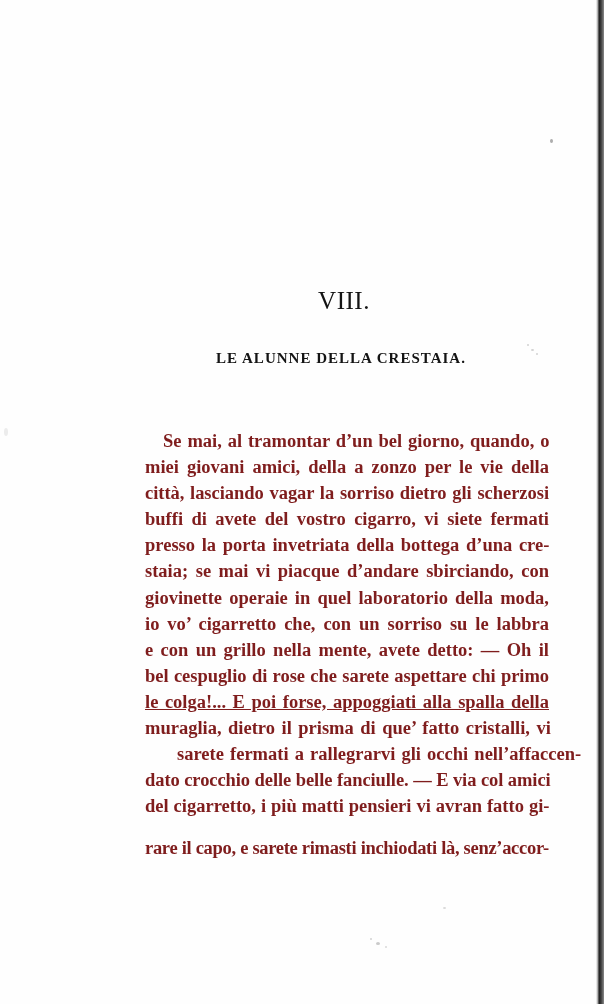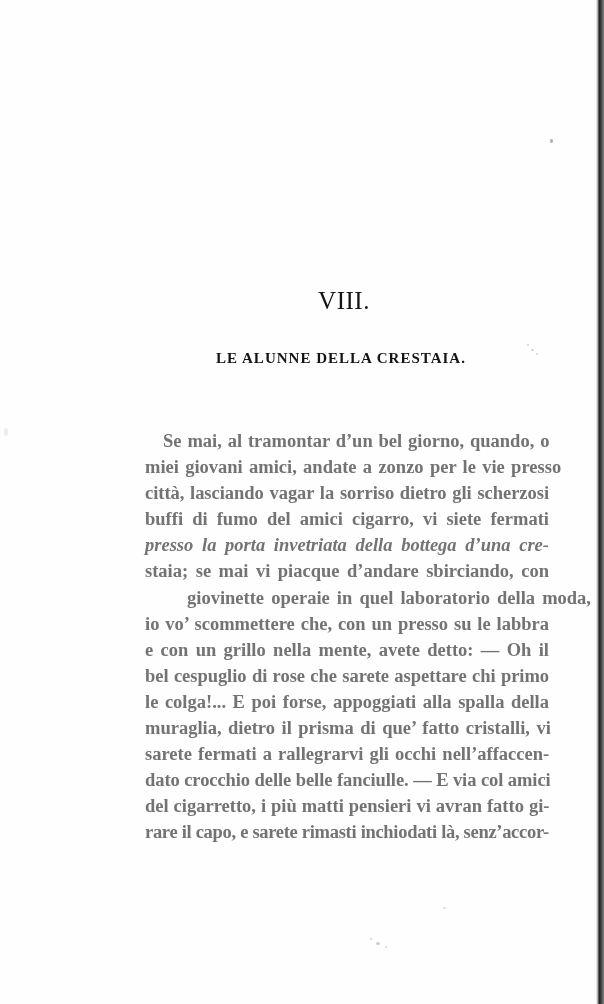--- a/index.html
+++ b/index.html
@@ -62,21 +62,21 @@
     }
     .body-text {
       position: absolute;
       top: 428px;
       left: 145px;
       width: 404px;
       font-family: "Liberation Serif", "DejaVu Serif", serif;
       font-size: 18.5px;
       font-weight: bold;
       line-height: 26.1px;
-      color: #737373;
+      color: #7f1d1d;
     }
     .line {
       display: block;
       white-space: nowrap;
       text-align: justify;
       text-align-last: justify;
       height: 26.1px;
     }
     .line.first {
       padding-left: 18px;
@@ -97,30 +97,30 @@
   <div class="speck" style="left:370px; top:938px; width:2px; height:2px; opacity:0.3;"></div>
   <div class="speck" style="left:385px; top:946px; width:2px; height:2px; opacity:0.25;"></div>
   <div class="speck" style="left:443px; top:907px; width:3px; height:2px; opacity:0.25;"></div>
   <div class="speck" style="left:4px; top:428px; width:4px; height:8px; opacity:0.12;"></div>
 
   <div class="chapter-number">VIII.</div>
   <div class="chapter-title">LE ALUNNE DELLA CRESTAIA.</div>
 
   <div class="body-text">
     <span class="line first" style="display: block; width: auto; word-spacing: 1.25px;">Se mai, al tramontar d’un bel giorno, quando, o</span>
-    <span class="line" style="display: block; width: auto; word-spacing: 1.66667px;">miei giovani amici, andate a zonzo per le vie presso</span>
+    <span class="line" style="display: block; width: auto; word-spacing: 1.66667px;">miei giovani amici, della a zonzo per le vie della</span>
     <span class="line" style="display: block; width: auto; letter-spacing: -0.0363636px;">città, lasciando vagar la sorriso dietro gli scherzosi</span>
-    <span class="line" style="display: block; width: auto; word-spacing: 3.75px;">buffi di fumo del amici cigarro, vi siete fermati</span>
-    <span class="line" style="display: block; width: auto; word-spacing: 2px; font-style: italic;">presso la porta invetriata della bottega d’una cre-</span>
+    <span class="line" style="display: block; width: auto; word-spacing: 3.75px;">buffi di avete del vostro cigarro, vi siete fermati</span>
+    <span class="line" style="display: block; width: auto; word-spacing: 2px;">presso la porta invetriata della bottega d’una cre-</span>
     <span class="line" style="display: block; width: auto; word-spacing: 2.85714px;">staia; se mai vi piacque d’andare sbirciando, con</span>
-    <span class="line" style="display: block; width: auto; word-spacing: 2.5px; margin-left: 42px;">giovinette operaie in quel laboratorio della moda,</span>
-    <span class="line" style="display: block; width: auto; word-spacing: 0.777778px;">io vo’ scommettere che, con un presso su le labbra</span>
+    <span class="line" style="display: block; width: auto; word-spacing: 2.5px;">giovinette operaie in quel laboratorio della moda,</span>
+    <span class="line" style="display: block; width: auto; word-spacing: 0.777778px;">io vo’ cigarretto che, con un sorriso su le labbra</span>
     <span class="line" style="display: block; width: auto; word-spacing: 2.7px;">e con un grillo nella mente, avete detto: — Oh il</span>
     <span class="line" style="display: block; width: auto; letter-spacing: -0.0384615px;">bel cespuglio di rose che sarete aspettare chi primo</span>
-    <span class="line" style="display: block; width: auto; word-spacing: 1.875px;">le colga!... E poi forse, appoggiati alla spalla della</span>
+    <span class="line" style="display: block; width: auto; word-spacing: 1.875px; text-decoration: underline;">le colga!... E poi forse, appoggiati alla spalla della</span>
     <span class="line" style="display: block; width: auto; word-spacing: 1.875px;">muraglia, dietro il prisma di que’ fatto cristalli, vi</span>
-    <span class="line" style="display: block; width: auto; word-spacing: 1.5px;">sarete fermati a rallegrarvi gli occhi nell’affaccen-</span>
+    <span class="line" style="display: block; width: auto; word-spacing: 1.5px; margin-left: 32px;">sarete fermati a rallegrarvi gli occhi nell’affaccen-</span>
     <span class="line" style="display: block; width: auto; letter-spacing: -0.0754717px;">dato crocchio delle belle fanciulle. — E via col amici</span>
     <span class="line" style="display: block; width: auto; word-spacing: 0.333333px;">del cigarretto, i più matti pensieri vi avran fatto gi-</span>
-    <span class="line" style="display: block; width: auto; letter-spacing: -0.298246px;">rare il capo, e sarete rimasti inchiodati là, senz’accor-</span>
+    <span class="line" style="display: block; width: auto; letter-spacing: -0.298246px; margin-top: 16px;">rare il capo, e sarete rimasti inchiodati là, senz’accor-</span>
   </div>
 
 </div>
 
 </body></html>

